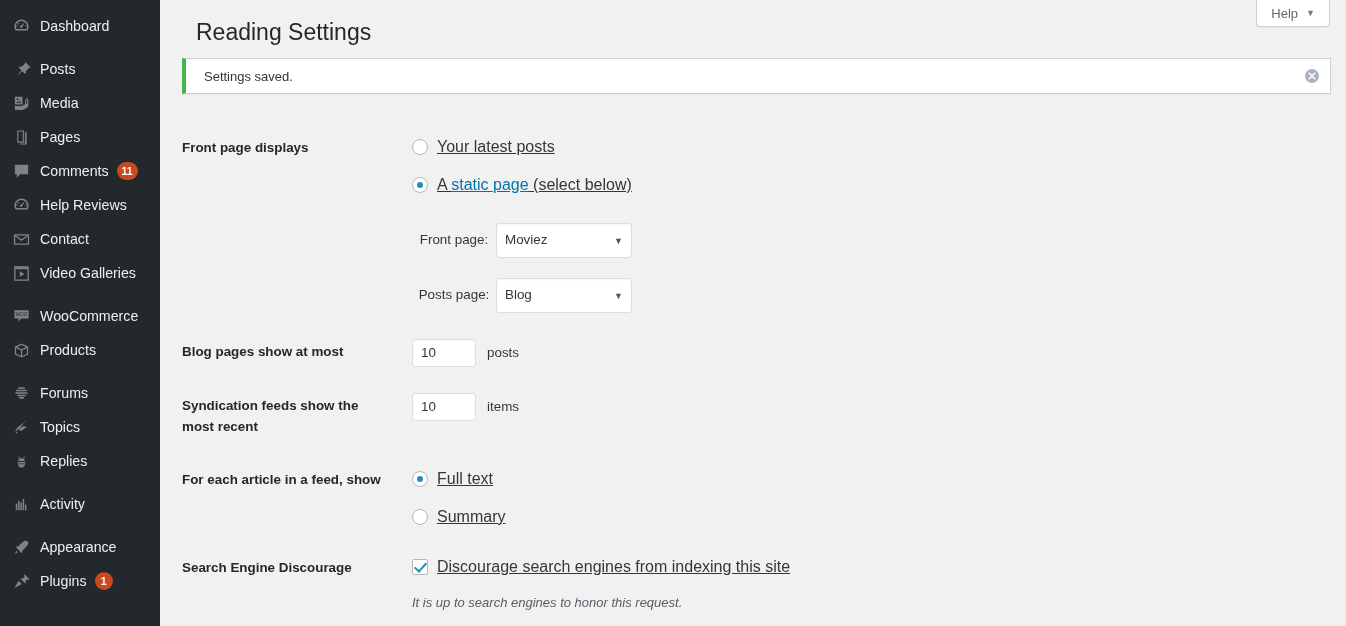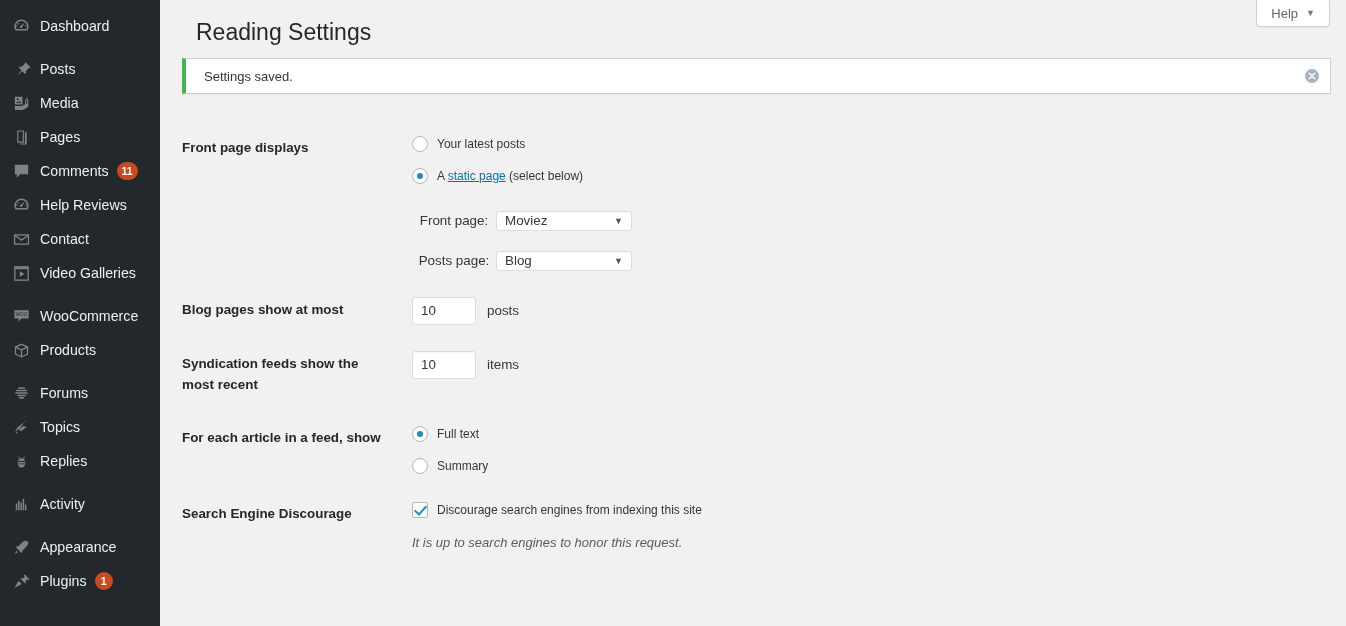--- a/index.html
+++ b/index.html
@@ -153,21 +153,21 @@
     color: #32373c;
     line-height: 1.5;
   }
 
   .opt-row {
     display: flex;
     align-items: center;
     margin-bottom: 14px;
   }
   .opt-row:last-child { margin-bottom: 0; }
-  .opt-row label { cursor: pointer; font-size: 12px; color: #32373c; }
+  .opt-row label { cursor: pointer; font-size: 16px; color: #32373c; text-decoration: underline; }
 
   
   .radio {
     position: relative;
     width: 16px; height: 16px;
     margin-right: 9px;
     border: 1px solid #b4b9be;
     border-radius: 50%;
     background: #fff;
     flex: 0 0 16px;
@@ -218,21 +218,21 @@
   }
   .sub-row:last-child { margin-bottom: 0; }
   .sub-label {
     width: 84px;
     text-align: center;
     font-size: 13.4px;
     color: #32373c;
   }
   .select {
     position: relative;
-    width: 136px; height: 20px;
+    width: 136px; height: 35px;
     padding: 0 24px 0 8px;
     background: #fff;
     border: 1px solid #ddd;
     border-radius: 3px;
     display: flex;
     align-items: center;
     font-size: 13.4px;
     color: #32373c;
     cursor: pointer;
     box-shadow: 0 1px 2px rgba(0,0,0,.04) inset;

